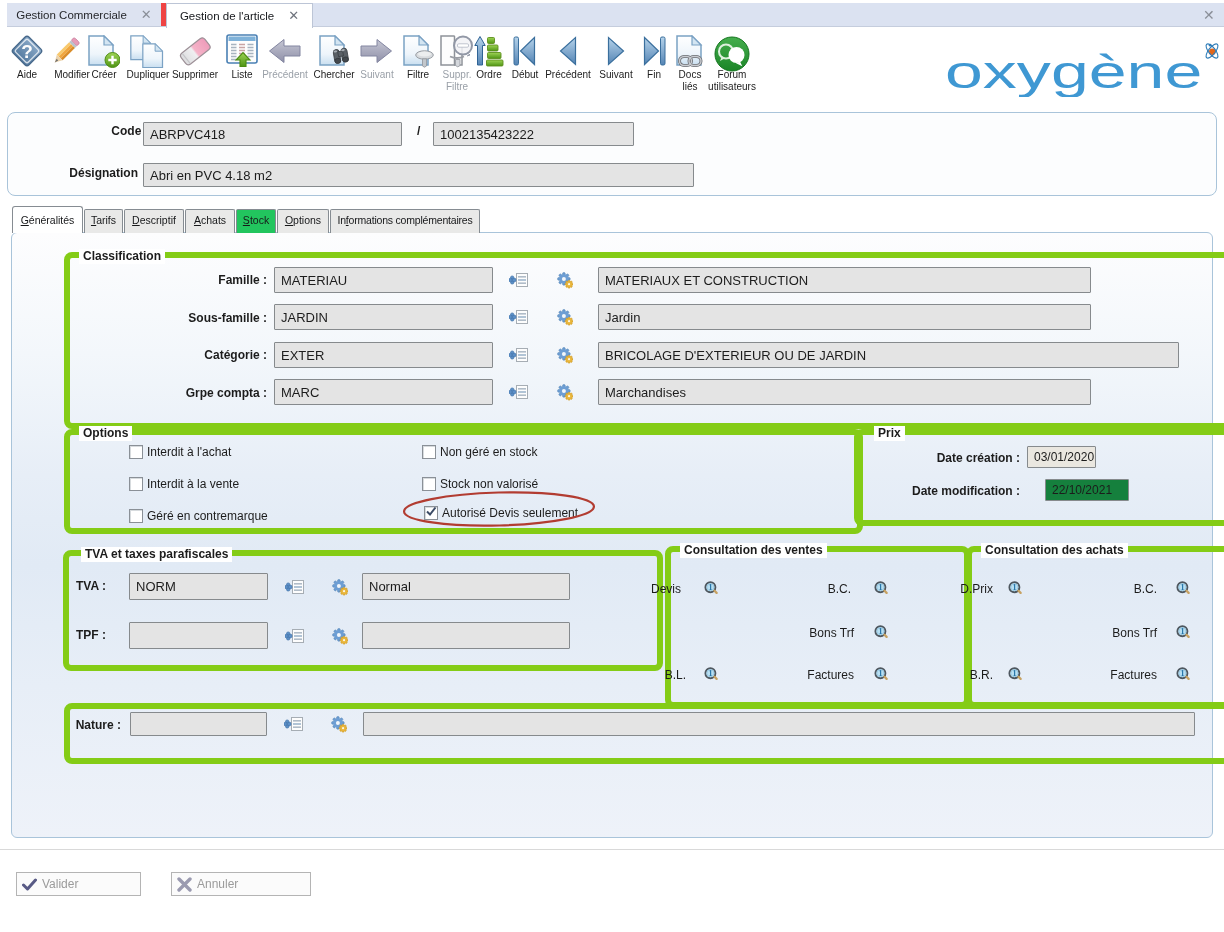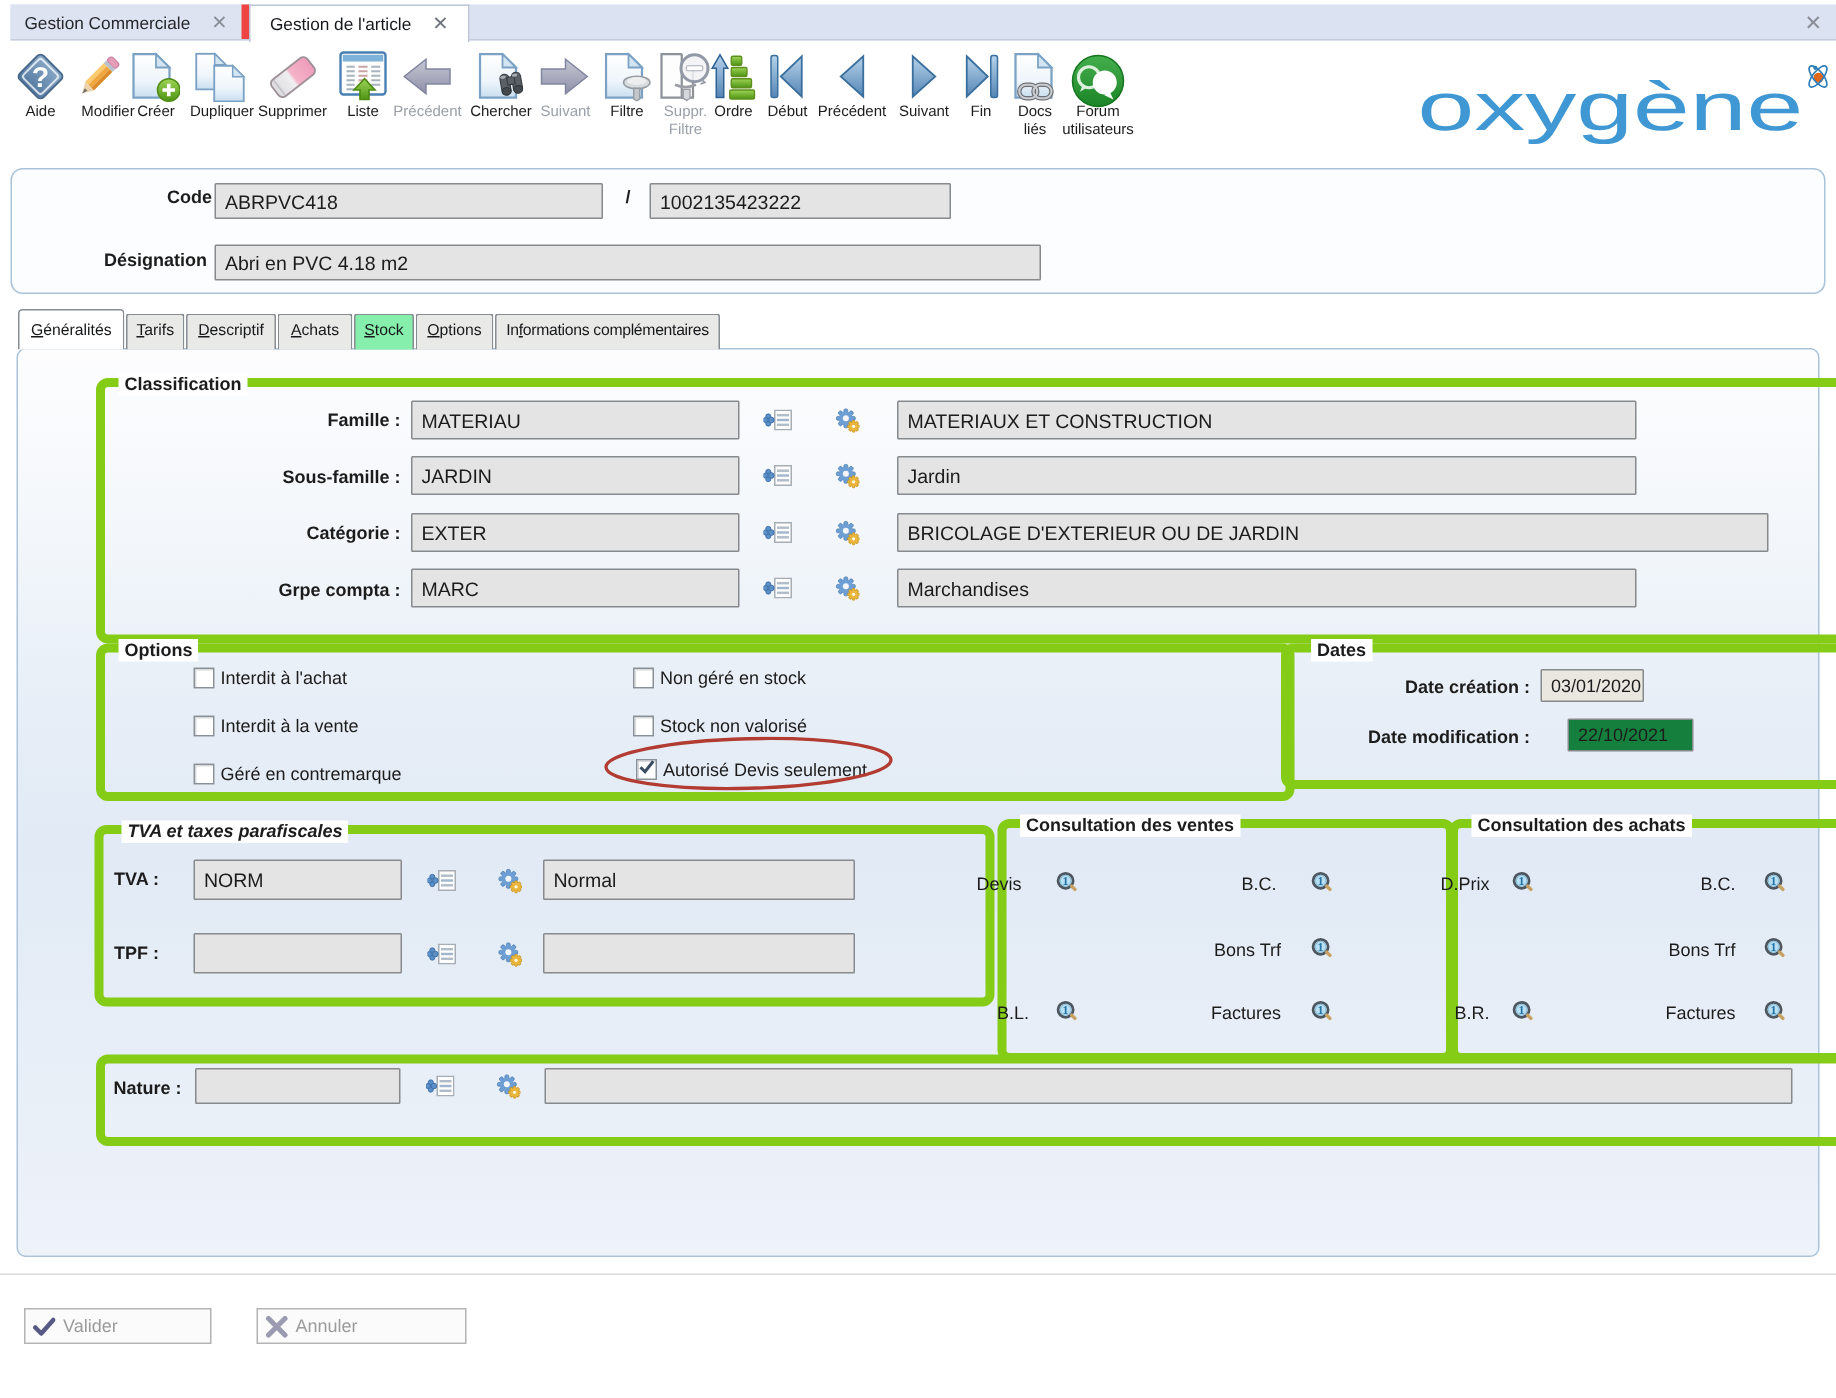--- a/index.html
+++ b/index.html
@@ -264,21 +264,21 @@
  <text x="6.4" y="9" font-family="Liberation Serif" font-size="8" font-weight="bold" fill="#2573a7" text-anchor="middle">1</text>
 </g>
 </defs>
 </svg>
 
 <div id="tabs2" style="position:absolute;left:0;top:206px;width:1224px;height:27px;font-size:10.5px;color:#17181a;z-index:2;white-space:nowrap;">
 <div class="abs" style="left:12px;top:0;width:71px;height:27px;background:#fff;border:1px solid #868c92;border-bottom:none;border-radius:3px 3px 0 0;box-sizing:border-box;text-align:center;line-height:27px;z-index:3;"><u>G</u>énéralités</div>
 <div class="abs" style="left:84px;top:3px;width:39px;height:24px;background:#e9e9e8;border:1px solid #868c92;border-bottom:none;border-radius:2px 2px 0 0;box-sizing:border-box;text-align:center;line-height:21px;"><u>T</u>arifs</div>
 <div class="abs" style="left:124px;top:3px;width:60px;height:24px;background:#e9e9e8;border:1px solid #868c92;border-bottom:none;border-radius:2px 2px 0 0;box-sizing:border-box;text-align:center;line-height:21px;"><u>D</u>escriptif</div>
 <div class="abs" style="left:185px;top:3px;width:50px;height:24px;background:#e9e9e8;border:1px solid #868c92;border-bottom:none;border-radius:2px 2px 0 0;box-sizing:border-box;text-align:center;line-height:21px;"><u>A</u>chats</div>
-<div class="abs" style="left:236px;top:3px;width:40px;height:24px;background:#86efac;border:1px solid #868c92;border-bottom:none;border-radius:2px 2px 0 0;box-sizing:border-box;text-align:center;line-height:21px;"><u>S</u>tock</div>
+<div class="abs" style="left:236px;top:3px;width:40px;height:24px;background:#22c55e;border:1px solid #868c92;border-bottom:none;border-radius:2px 2px 0 0;box-sizing:border-box;text-align:center;line-height:21px;"><u>S</u>tock</div>
 <div class="abs" style="left:277px;top:3px;width:52px;height:24px;background:#e9e9e8;border:1px solid #868c92;border-bottom:none;border-radius:2px 2px 0 0;box-sizing:border-box;text-align:center;line-height:21px;"><u>O</u>ptions</div>
 <div class="abs" style="left:330px;top:3px;width:150px;height:24px;background:#e9e9e8;border:1px solid #868c92;border-bottom:none;border-radius:2px 2px 0 0;box-sizing:border-box;text-align:center;line-height:21px;letter-spacing:-0.2px;">In<u>f</u>ormations complémentaires</div>
 </div>
 
 <div class="abs" style="left:11px;top:232px;width:1202px;height:606px;border:1px solid #a9c4da;border-radius:6px;box-sizing:border-box;background:linear-gradient(180deg,#fdfdfe 0%,#f3f7fb 20%,#e7eef7 40%,#e1eaf5 55%,#e7eef7 75%,#eef2f9 100%);"></div>
 
 <div class="grp" style="left:16px;top:252px;width:1191px;height:165px;">
   <span class="lg">Classification</span>
 </div>
 <div class="lab" style="left:67px;top:273px;width:200px;">Famille :</div>
@@ -334,29 +334,29 @@
 <div class="cb" style="left:424px;top:506px;"></div>
 <svg class="ic" style="left:424px;top:504px;z-index:1;" width="15" height="15" viewBox="0 0 15 15">
     <path d="M3 7.5 L6 10.5 L11.5 3.5" fill="none" stroke="#3b4b66" stroke-width="2"></path>
   </svg>
 <div class="cbl" style="left:442px;top:506px;">Autorisé Devis seulement</div>
 <svg class="ic" style="left:402px;top:491px;" width="195" height="38" viewBox="0 0 195 38">
   <ellipse cx="97" cy="18" rx="95" ry="16.5" fill="none" stroke="#b23c31" stroke-width="2.2" transform="rotate(-1.5 97 18)"></ellipse>
 </svg>
 
 <div class="grp" style="left:806px;top:429px;width:402px;height:85px;">
-  <span class="lg" style="left:14px;">Dates</span>
+  <span class="lg" style="left:14px;">Prix</span>
 </div>
 <div class="lab" style="left:820px;top:451px;width:200px;">Date création :</div>
 <div class="fld" style="left:1027px;top:446px;width:69px;height:22px;line-height:21px;background:#eae7e0;font-size:12px;">03/01/2020</div>
 <div class="lab" style="left:820px;top:484px;width:200px;">Date modification :</div>
 <div class="fld" style="left:1045px;top:479px;width:84px;height:22px;line-height:21px;background:#15803d;font-size:12px;">22/10/2021</div>
 
 <div class="grp" style="left:15px;top:550px;width:588px;height:109px;">
-  <span class="lg" style="left:12px;font-style:italic;">TVA et taxes parafiscales</span>
+  <span class="lg" style="left:12px;">TVA et taxes parafiscales</span>
 </div>
 <div class="lab" style="left:0px;top:579px;width:106px;">TVA :</div>
 <div class="fld" style="left:129px;top:573px;width:139px;height:27px;line-height:26px;">NORM</div>
 <div class="fld" style="left:362px;top:573px;width:208px;height:27px;line-height:26px;">Normal</div>
 <div class="lab" style="left:0px;top:628px;width:106px;">TPF :</div>
 <div class="fld" style="left:129px;top:622px;width:139px;height:27px;line-height:26px;"></div>
 <div class="fld" style="left:362px;top:622px;width:208px;height:27px;line-height:26px;"></div>
 <svg class="ic" style="left:285px;top:580px;" width="19" height="14">
     <use href="#sym-pick"></use>
   </svg>

